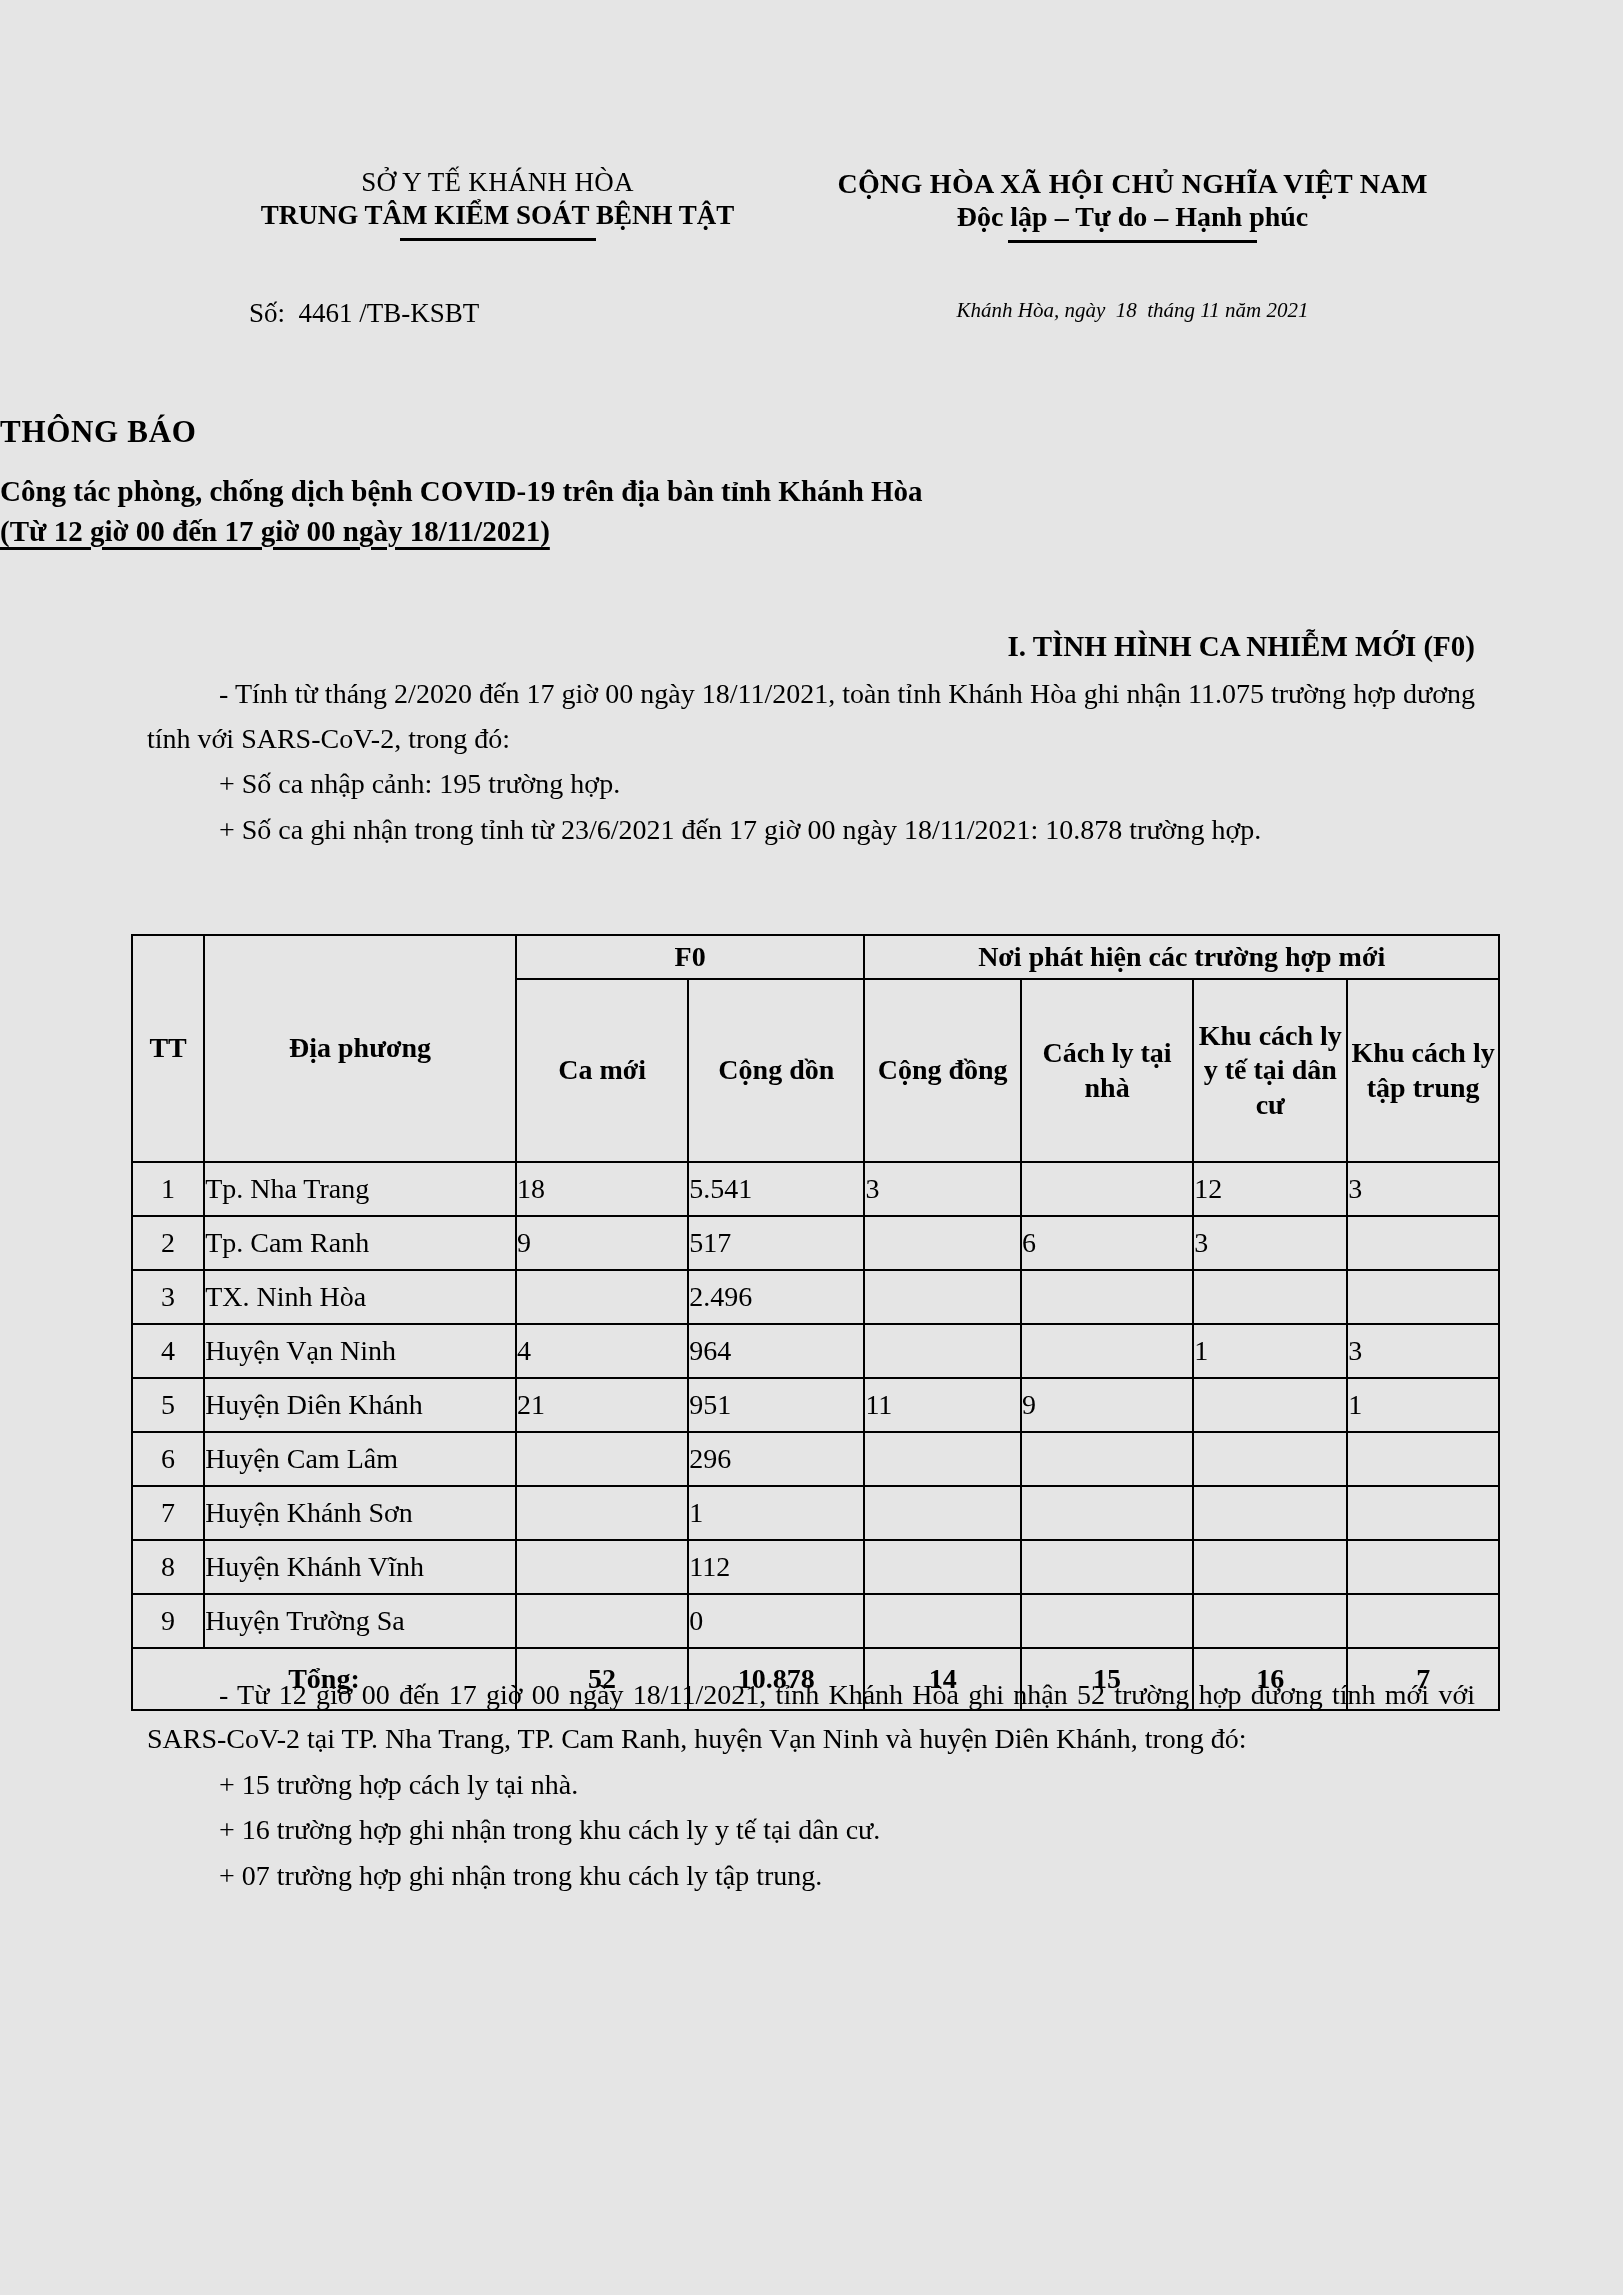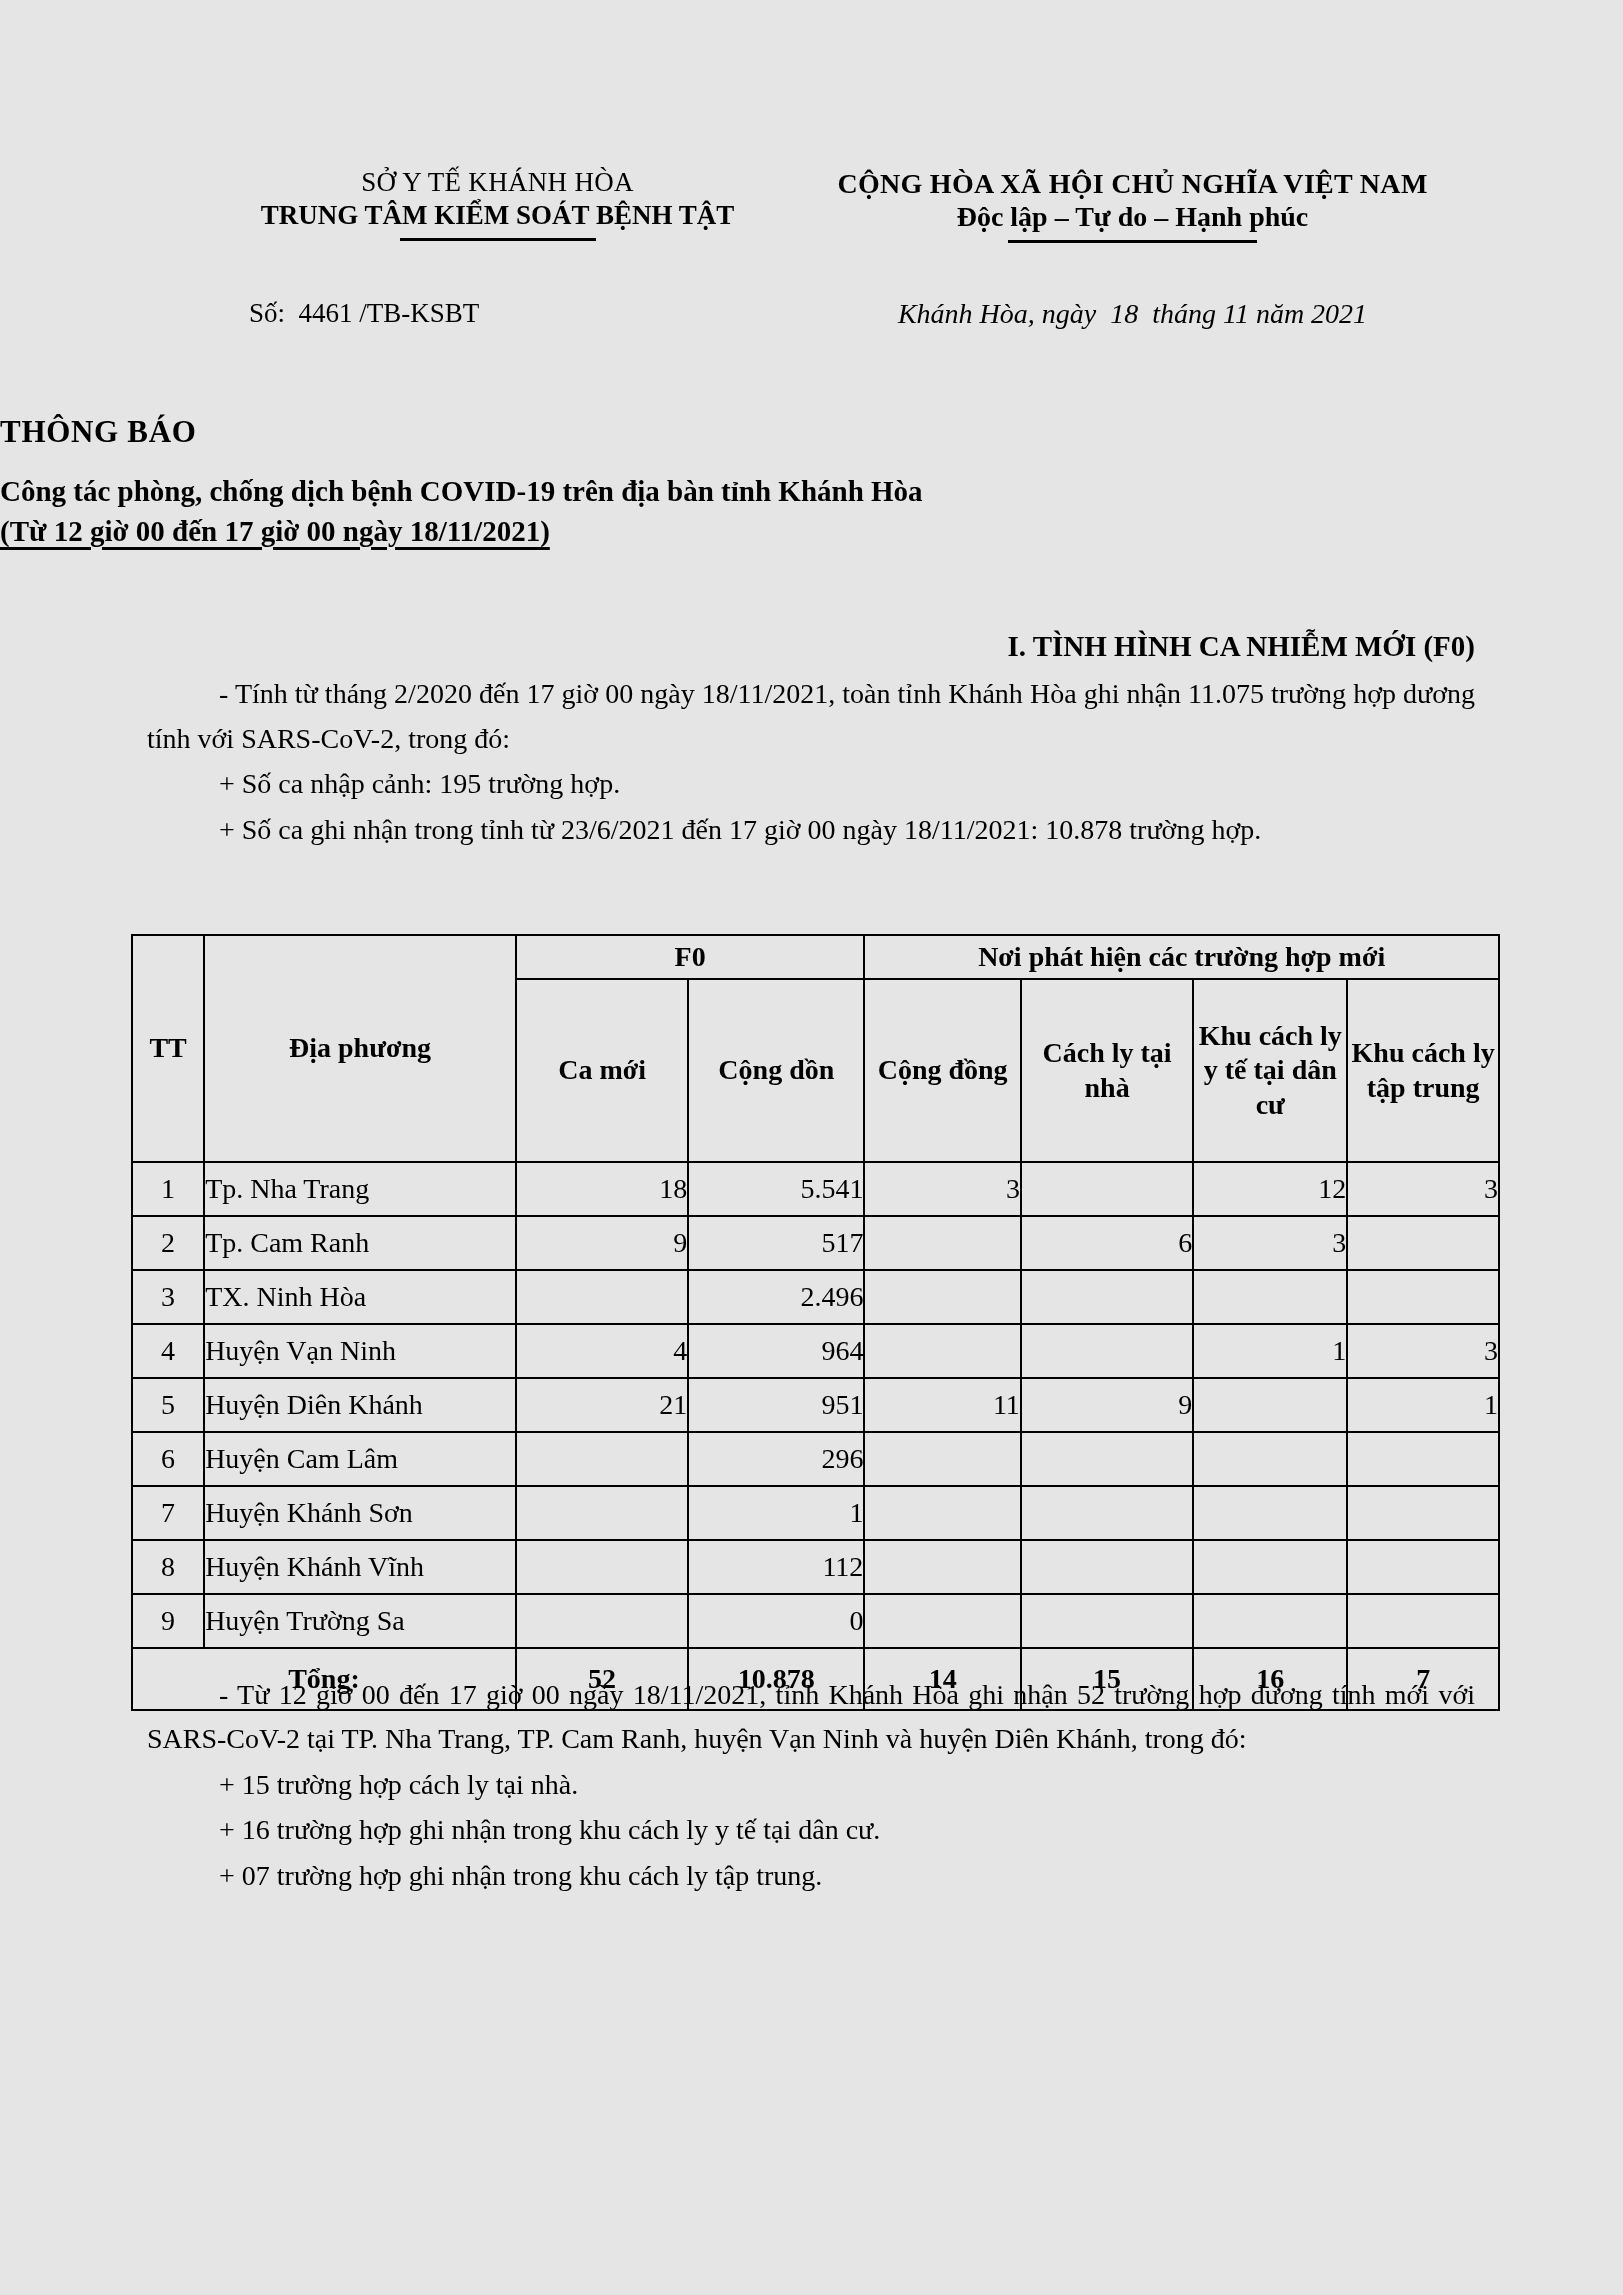--- a/index.html
+++ b/index.html
@@ -76,21 +76,21 @@
     width: 497px;
     margin-left: 249px;
     text-align: left;
     font-size: 27px;
     white-space: pre;
   }
   .subhdr-right {
     width: 707px;
     margin-left: 33px;
     text-align: center;
-    font-size: 28px;
+    font-size: 21px;
     font-style: italic;
     white-space: pre;
   }
 
   
   .title-block {
     position: absolute;
     top: 412px;
     left: 0;
     width: 100%;
@@ -168,21 +168,21 @@
   .th-place { width: 255px; }
   .th-canew { width: 141px; }
   .th-cum   { width: 144px; }
   .th-comm  { width: 128px; }
   .th-home  { width: 141px; }
   .th-res   { width: 126px; }
   .th-cent  { width: 124px; }
 
   td.c-idx   { text-align: center; height: 52px; }
   td.c-place { text-align: left; padding-left: 10.5px; }
-  td.c-num   { text-align: right; }
+  td.c-num   { text-align: left; }
 
   tr.total-row td {
     font-weight: bold;
     text-align: center;
     height: 60px;
   }
   tr.total-row td.total-label {
     text-align: center;
     font-weight: bold;
   }

